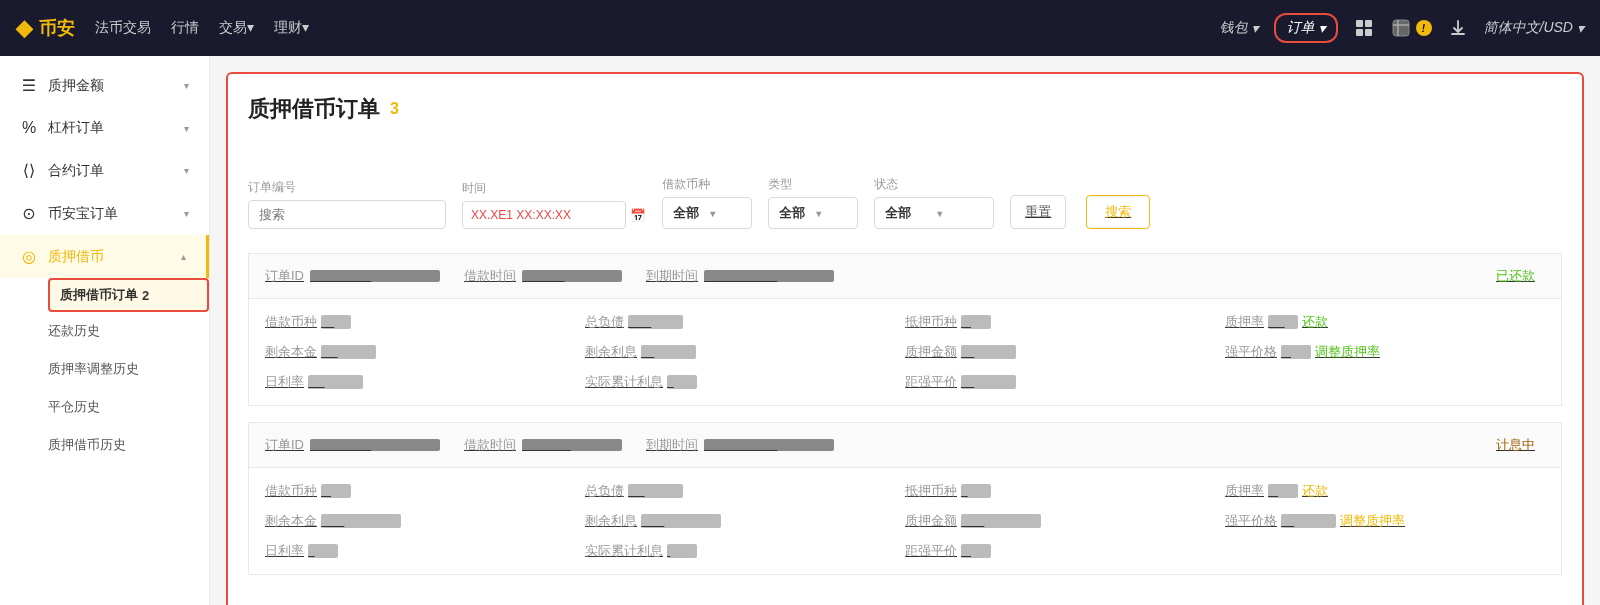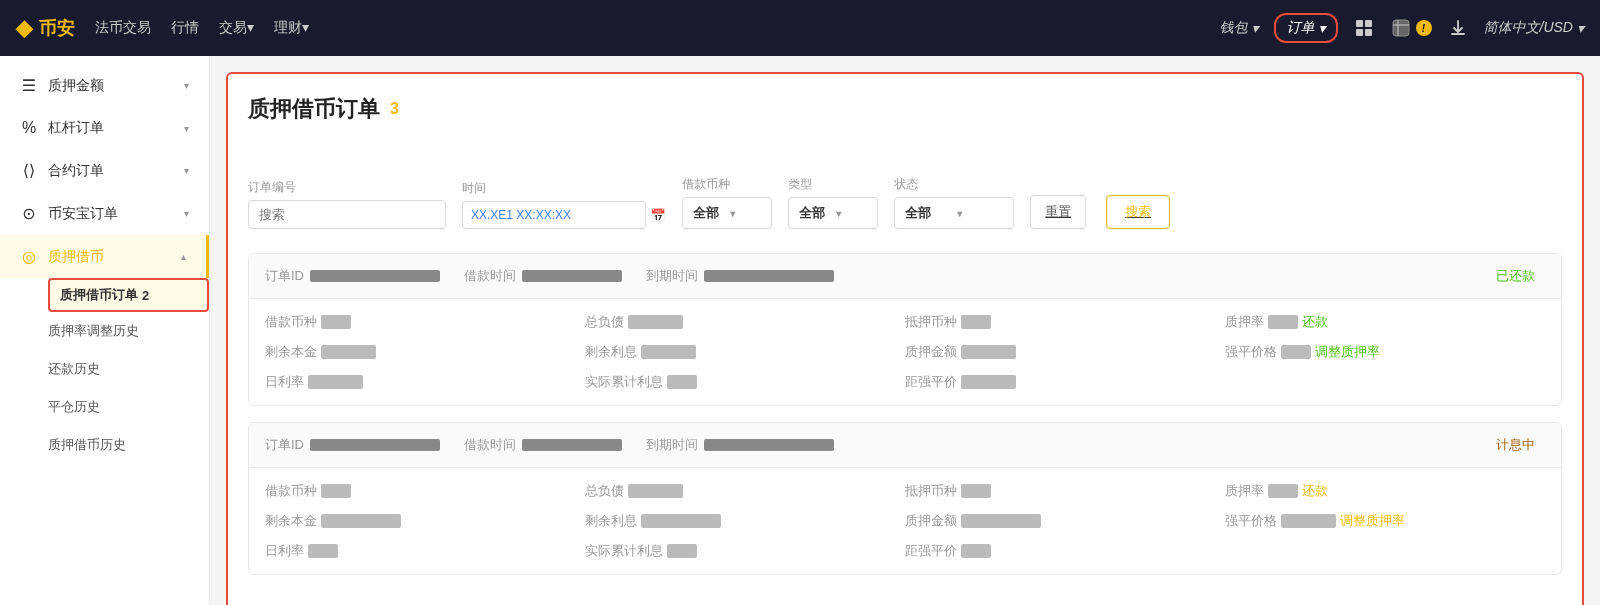--- a/index.html
+++ b/index.html
@@ -104,43 +104,43 @@
     .filter-group { display: flex; flex-direction: column; gap: 4px; }
     .filter-label { font-size: 12px; color: #999; margin-top: 32px; }
     .filter-input {
       border: 1px solid #d9d9d9; border-radius: 4px; padding: 6px 10px; font-size: 13px;
       color: #333; background: #fff; outline: none; min-width: 120px;
     }
     .filter-date {
       display: flex; align-items: center; gap: 4px;
     }
     .filter-date input {
-      border: 1px solid #d9d9d9; border-radius: 4px; padding: 6px 8px; font-size: 12px; color: #3b82f6;
-      background: #fff; outline: none; width: 184px;
+      border: 1px solid #d9d9d9; border-radius: 4px; padding: 6px 8px; font-size: 12px; color: #ef4444;
+      background: #fff; outline: none; width: 164px;
     }
     .filter-date .cal-icon { color: #999; cursor: pointer; }
     .filter-select {
       display: flex; align-items: center; border: 1px solid #d9d9d9; border-radius: 4px;
       padding: 6px 10px; background: #fff; cursor: pointer; gap: 6px; min-width: 90px;
     }
     .filter-select span { color: #333; font-size: 13px; flex: 1; font-weight: bold; }
     .filter-select .arrow { color: #999; font-size: 10px; }
     .filter-actions { display: flex; gap: 20px; align-items: flex-end; text-decoration: underline; }
     .btn-reset {
       padding: 7px 14px; border: 1px solid #d9d9d9; background: #fff; border-radius: 4px;
       cursor: pointer; font-size: 13px; color: #555;
     }
     .btn-search {
       padding: 7px 18px; border: 1px solid #f0b90b; background: #fff; border-radius: 4px;
       cursor: pointer; font-size: 13px; color: #f0b90b; font-weight: 500;
     }
 
     
     .order-block {
-      border: 1px solid #e8e8e8; border-radius: 6px; margin-bottom: 16px; overflow: hidden;
+      border: 1px solid #e8e8e8; border-radius: 0; margin-bottom: 16px; overflow: hidden; text-decoration: underline;
     }
     .order-header {
       display: flex; align-items: center; background: #fafafa; padding: 10px 16px; gap: 24px;
       border-bottom: 1px solid #e8e8e8;
     }
     .order-header-item { display: flex; align-items: center; gap: 6px; font-size: 13px; }
     .order-header-label { color: #999; }
     .order-status-badge {
       margin-left: auto; font-size: 13px; font-weight: 500; padding: 3px 10px; border-radius: 3px;
     }
@@ -254,24 +254,24 @@
       <span>质押借币</span>
       <span class="sidebar-arrow">▴</span>
     </div>
 
     <div class="sidebar-sub">
       <div class="sidebar-sub-item active-highlighted">
         <span>质押借币订单</span>
         <span class="badge">2</span>
       </div>
       <div class="sidebar-sub-item">
+        <span>还款历史</span>
+      </div>
+      <div class="sidebar-sub-item">
         <span>质押率调整历史</span>
-      </div>
-      <div class="sidebar-sub-item">
-        <span>还款历史</span>
       </div>
       <div class="sidebar-sub-item">
         <span>平仓历史</span>
       </div>
       <div class="sidebar-sub-item">
         <span>质押借币历史</span>
       </div>
     </div>
   </aside>
 

